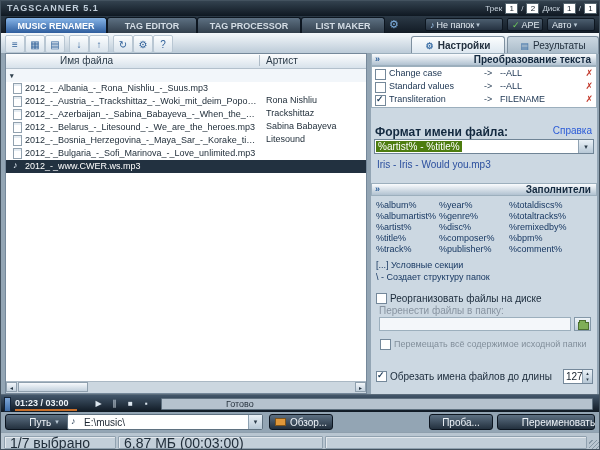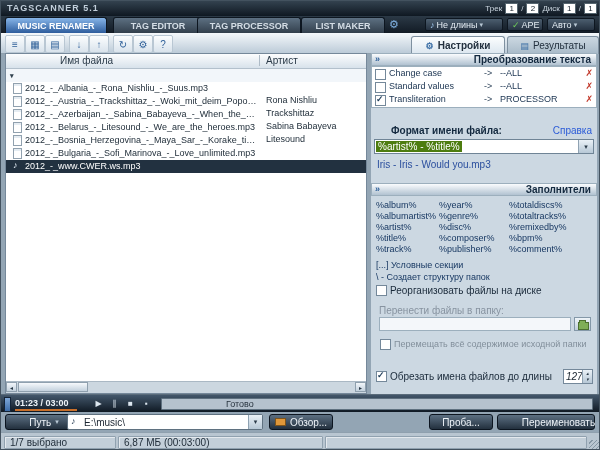--- a/index.html
+++ b/index.html
@@ -65,42 +65,42 @@
   .shead .chev{position:absolute;left:3px;top:0;font-size:9px;color:#2f6099;font-weight:bold;}
   .tlist{position:absolute;left:0;top:13px;width:226px;height:42px;background:#fff;border:1px solid #9cafbd;box-sizing:border-box;}
   .trow{position:relative;height:13px;font-size:9px;color:#1a3350;}
   .trow .cb{left:3px;top:2px;}
   .trow .tlabel{position:absolute;left:17px;top:0;line-height:13px;}
   .trow .tarrow{position:absolute;left:112px;top:0;line-height:13px;color:#31465c;}
   .trow .tval{position:absolute;left:128px;top:0;line-height:13px;}
   .trow .removex{position:absolute;right:3px;top:0;line-height:13px;color:#c2392b;font-size:9px;}
   .cb{position:absolute;width:9px;height:9px;background:#fff;border:1px solid #74889a;box-sizing:content-box;}
   .cb.checked::after{content:"\2713";position:absolute;left:0px;top:-2px;font-size:9px;color:#1c3a58;font-weight:bold;}
-  .fmtlabel{left:20px;top:72px;font-size:10px;font-weight:bold;color:#13293f;}
+  .fmtlabel{left:4px;top:72px;font-size:12px;font-weight:bold;color:#13293f;}
   .helplink{right:5px;top:72px;font-size:10px;color:#2b5bd7;}
   .fmtcombo{left:3px;top:86px;width:220px;height:15px;background:#fff;border:1px solid #6f8496;box-sizing:border-box;}
   .fmtsel{position:absolute;left:1px;top:1px;height:11px;background:#4d7c0f;color:#fff;font-size:10px;line-height:11px;padding:0 2px;white-space:pre;}
   .fmtarrow{position:absolute;right:0;top:0;width:14px;height:13px;background:linear-gradient(#eaf1f7,#b7c8d6);
     border-left:1px solid #8fa2b2;text-align:center;font-size:7px;color:#2a3a48;line-height:13px;}
   .preview{left:6px;top:106px;font-size:10px;color:#2b4f9e;}
   .shead2{top:130px;}
   .phcol{position:absolute;top:147px;font-size:9px;color:#12335e;line-height:11px;}
   .phc1{left:5px;} .phc2{left:68px;} .phc3{left:138px;}
   .pnote{position:absolute;left:5px;font-size:9px;color:#12335e;}
   .optrow{position:absolute;left:5px;height:12px;font-size:10px;color:#1a2a3a;}
   .optrow .olabel{position:absolute;left:14px;top:0;line-height:11px;white-space:nowrap;}
   .optrow.gray{color:#828f9b;}
   .optrow.small{font-size:9px;}
   .movelabel{left:8px;top:252px;font-size:10px;color:#8793a0;}
   .moveinput{left:8px;top:264px;width:192px;height:14px;background:#f4f7fa;border:1px solid #9cafbd;box-sizing:border-box;}
   .folderbtn{left:203px;top:264px;width:17px;height:14px;background:linear-gradient(#eef4f8,#bfcedb);
     border:1px solid #8498a8;box-sizing:border-box;}
   .foldericon{position:absolute;left:3px;top:4px;width:9px;height:6px;background:#7fae56;border:1px solid #4c7030;}
   .foldericon::before{content:"";position:absolute;left:0;top:-3px;width:5px;height:2px;background:#7fae56;border:1px solid #4c7030;border-bottom:none;}
-  .spinner{position:absolute;right:4px;top:316px;width:30px;height:15px;background:#fff;border:1px solid #74889a;box-sizing:border-box;font-size:10px;color:#16212c;font-style:italic;}
+  .spinner{position:absolute;right:4px;top:316px;width:30px;height:15px;background:#fff;border:1px solid #74889a;box-sizing:border-box;font-size:10px;color:#16212c;}
   .spinval{position:absolute;left:2px;top:1px;line-height:12px;}
   .spinbtns{position:absolute;right:0;top:0;width:9px;height:13px;background:linear-gradient(#eaf1f7,#b7c8d6);border-left:1px solid #8fa2b2;}
   .spinbtns span{display:block;height:6px;font-size:5px;line-height:6px;text-align:center;color:#2a3a48;}
 
   
   .playerbar{left:0;top:393px;width:600px;height:18px;background:linear-gradient(#43576b,#0c151f);border-top:1px solid #5a6b7a;}
   .pgrip{position:absolute;left:3px;top:2px;width:5px;height:13px;background:linear-gradient(#7fa8d8,#3c6ca8);border:1px solid #142438;}
   .ptime{position:absolute;left:14px;top:3px;font-size:9px;font-weight:bold;color:#eef4f9;}
   .pprog{position:absolute;left:14px;top:14px;width:62px;height:2px;background:#c96f2a;}
   .pb{position:absolute;top:2px;width:15px;height:14px;color:#dde7f0;font-size:8px;text-align:center;line-height:14px;}
@@ -116,21 +116,21 @@
     border-radius:2px;box-sizing:border-box;font-size:10px;color:#1a2430;}
   .pathcombo .noteic{position:absolute;left:3px;top:1px;font-size:9px;color:#31465c;}
   .pathcombo .pval{position:absolute;left:16px;top:1px;line-height:13px;}
   .pathcombo .parrow{position:absolute;right:0;top:0;width:13px;height:14px;background:linear-gradient(#eaf1f7,#b7c8d6);
     border-left:1px solid #8fa2b2;text-align:center;font-size:7px;line-height:14px;color:#2a3a48;}
   .browseico{display:inline-block;width:9px;height:6px;background:#e0983a;border:1px solid #7d541c;position:relative;}
 
   
   .statusbar{left:0;top:431px;width:600px;height:19px;background:#b9c6d1;border-top:1px solid #8fa0ae;}
   .scell{position:absolute;top:3px;height:13px;border:1px solid #90a1af;background:#c3cfd9;border-radius:1px;
-    box-shadow:inset 1px 1px 0 rgba(255,255,255,.55);font-size:10px;color:#222f3b;line-height:12px;padding-left:5px;box-sizing:border-box;}
+    box-shadow:inset 1px 1px 0 rgba(255,255,255,.55);font-size:14px;color:#222f3b;line-height:12px;padding-left:5px;box-sizing:border-box;}
   .grip{position:absolute;right:1px;bottom:1px;width:11px;height:11px;
     background:repeating-linear-gradient(135deg,transparent 0 2px,#8496a4 2px 3px);}
 </style>
 </head>
 <body>
 
 <div class="window">
 
   <div class="abs titlebar">
     <span class="logo">TAGSCANNER 5.1</span>
@@ -143,33 +143,33 @@
       <span class="mini">1</span>
       <span>/</span>
       <span class="mini">1</span>
     </div>
   </div>
 
   <div class="abs tabbar">
     <div class="mtab active" style="left:4px;width:100px;">
       <span>MUSIC RENAMER</span>
     </div>
-    <div class="mtab" style="left:112px;width:88px;">
+    <div class="mtab" style="left:106px;width:88px;">
       <span>TAG EDITOR</span>
     </div>
     <div class="mtab" style="left:196px;width:102px;">
       <span>TAG PROCESSOR</span>
     </div>
     <div class="mtab" style="left:300px;width:82px;">
       <span>LIST MAKER</span>
     </div>
     <span class="gearbtn">⚙</span>
     <div class="qctl" style="left:424px;width:78px;">
       <span class="qicon">♪</span>
-      <span>Не длины</span>
+      <span>Не папок</span>
       <span class="qarrow">▾</span>
     </div>
     <div class="qctl" style="left:506px;width:36px;">
       <span class="okmark">✓</span>
       <span>APE</span>
     </div>
     <div class="qctl" style="left:546px;width:48px;">
       <span>Авто</span>
       <span class="qarrow">▾</span>
     </div>
@@ -279,21 +279,21 @@
         <span class="cb"></span>
         <span class="tlabel">Standard values</span>
         <span class="tarrow">-&gt;</span>
         <span class="tval">--ALL</span>
         <span class="removex">✗</span>
       </div>
       <div class="trow">
         <span class="cb checked"></span>
         <span class="tlabel">Transliteration</span>
         <span class="tarrow">-&gt;</span>
-        <span class="tval">PROCESSOR</span>
+        <span class="tval">FILENAME</span>
         <span class="removex">✗</span>
       </div>
     </div>
 
     <span class="abs fmtlabel">Формат имени файла:</span>
     <span class="abs helplink">Справка</span>
     <div class="abs fmtcombo">
       <span class="fmtsel">%artist% - %title%</span>
       <span class="fmtarrow">▾</span>
     </div>
@@ -320,21 +320,21 @@
     <div class="phcol phc3">
       <div>%totaldiscs%</div>
       <div>%totaltracks%</div>
       <div>%remixedby%</div>
       <div>%bpm%</div>
       <div>%comment%</div>
     </div>
     <span class="pnote" style="top:207px;">[...] Условные секции</span>
     <span class="pnote" style="top:219px;">\ - Создает структуру папок</span>
 
-    <div class="optrow" style="top:232px;width:216px;text-decoration:underline;">
+    <div class="optrow" style="top:240px;width:216px;text-decoration:underline;">
       <span class="cb" style="left:0;top:0;"></span>
       <span class="olabel">Реорганизовать файлы на диске</span>
     </div>
     <span class="abs movelabel">Перенести файлы в папку:</span>
     <div class="abs moveinput"></div>
     <div class="abs folderbtn">
       <span class="foldericon"></span>
     </div>
     <div class="optrow gray small" style="top:286px;width:216px;">
       <span class="cb" style="left:4px;top:0;"></span>

